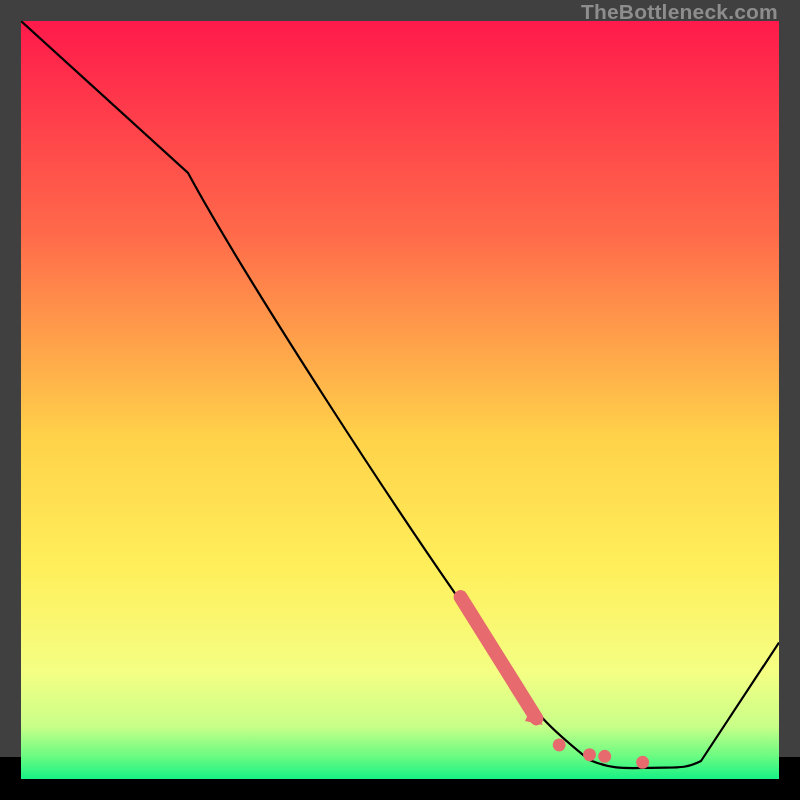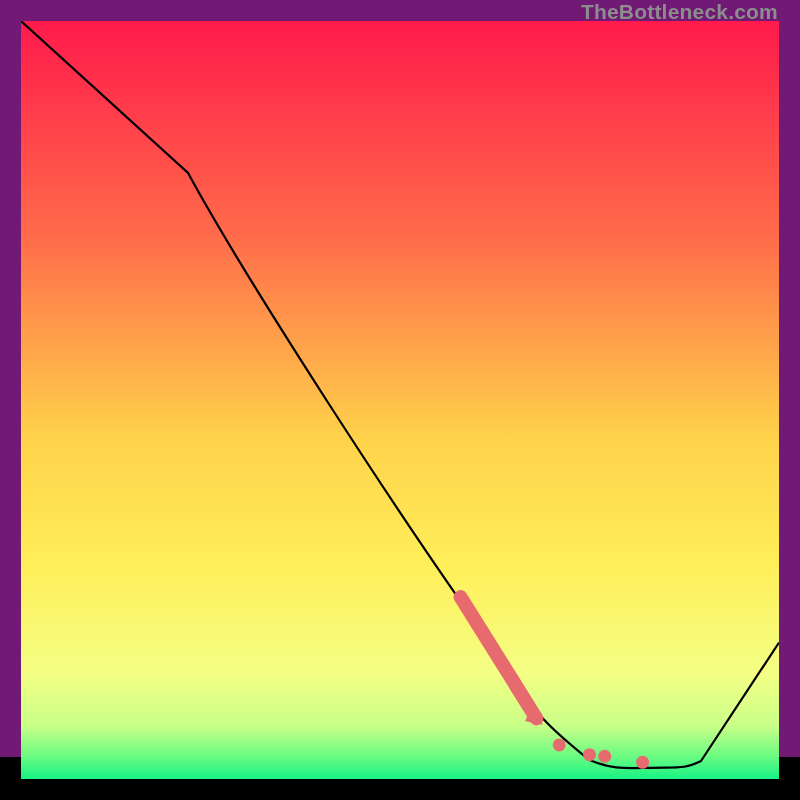--- a/index.html
+++ b/index.html
@@ -7,21 +7,21 @@
     padding: 0;
     width: 800px;
     height: 800px;
     background: #000;
     overflow: hidden;
   }
   .stage {
     position: relative;
     width: 800px;
     height: 757px;
-    background: #701a75;
+    background: #404040;
   }
   .plot {
     position: absolute;
     left: 21px;
     top: 21px;
     width: 758px;
     height: 758px;
     overflow: hidden;
   }
   .gradient {

